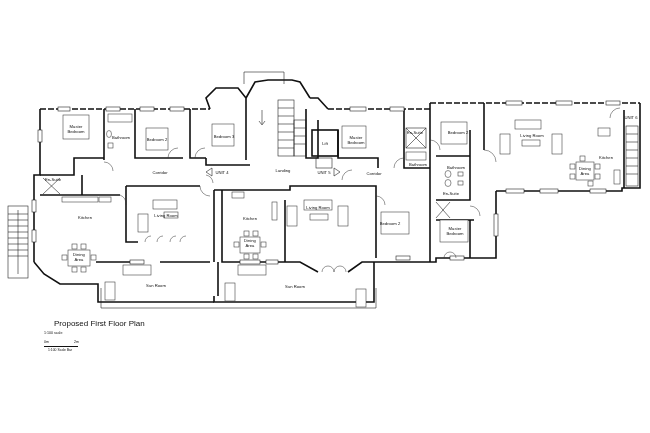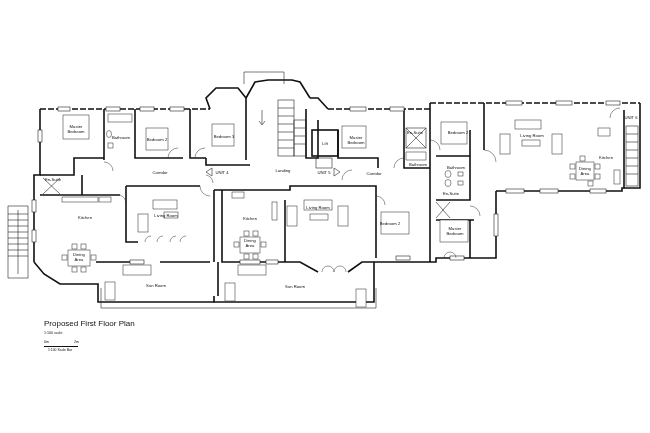--- a/index.html
+++ b/index.html
@@ -5,21 +5,21 @@
   html, body { margin:0; padding:0; background:#ffffff; }
   body { width:650px; height:433px; position:relative; overflow:hidden; font-family:"Liberation Sans", sans-serif; }
   #plan { position:absolute; left:0; top:0; width:650px; height:433px; }
   .wall { fill:none; stroke:#111; stroke-width:1.6; }
   .wall-d { fill:none; stroke:#111; stroke-width:1.6; stroke-dasharray:6 2; }
   .thin { fill:none; stroke:#222; stroke-width:0.6; }
   .win { fill:#fff; stroke:#222; stroke-width:0.6; }
   .furn { fill:#fff; stroke:#333; stroke-width:0.55; }
   .door { fill:none; stroke:#333; stroke-width:0.5; }
   .lbl { font-family:"Liberation Sans", sans-serif; font-size:4.2px; fill:#111; text-anchor:middle; }
-  .title { position:absolute; left:44px; top:319px; font-size:8px; color:#111; }
+  .title { position:absolute; left:54px; top:319px; font-size:8px; color:#111; }
   .scale { position:absolute; left:44px; top:331px; font-size:3.6px; color:#111; }
   .bar-l { position:absolute; left:44px; top:340px; font-size:3.6px; color:#111; }
   .bar-r { position:absolute; left:74px; top:340px; font-size:3.6px; color:#111; }
   .bar { position:absolute; left:44px; top:346px; width:34px; height:0; border-top:0.6px solid #111; }
   .bar-cap { position:absolute; left:48px; top:348px; font-size:3.4px; color:#111; }
 </style>
 </head>
 <body>
 
 <svg id="plan" viewBox="0 0 650 433">

